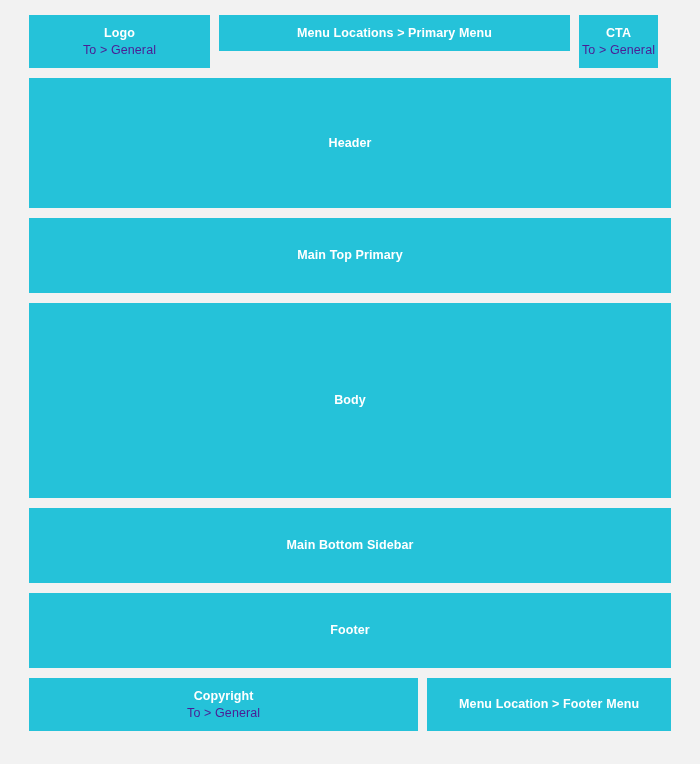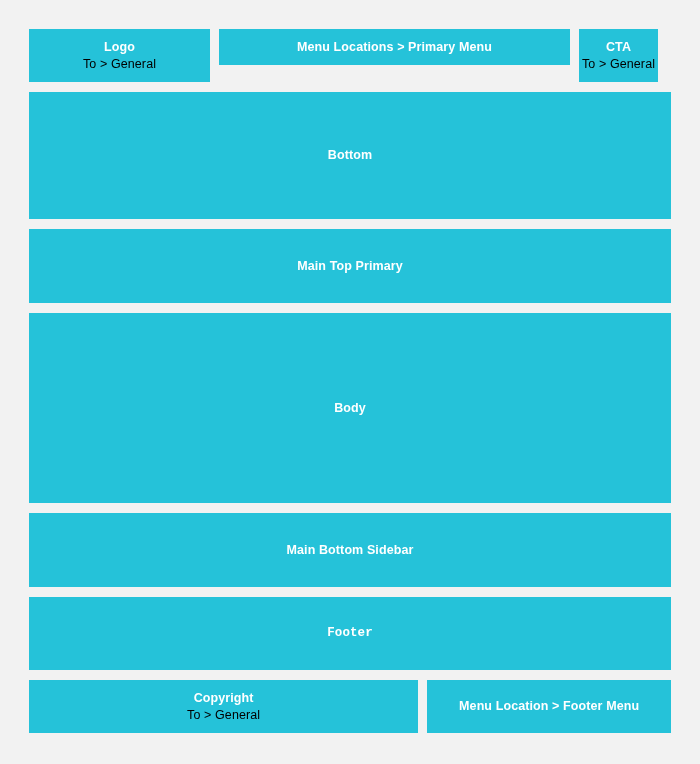--- a/index.html
+++ b/index.html
@@ -12,21 +12,21 @@
 
   body {
     background: #f2f2f2;
     font-family: "Liberation Sans", "DejaVu Sans", sans-serif;
     overflow: hidden;
   }
 
   #layout-root {
     width: 700px;
     height: 764px;
-    padding: 29px 29px 31px 29px;
+    padding: 15px 29px 31px 29px;
     display: flex;
     flex-direction: column;
     gap: 10px;
     background: #f2f2f2;
   }
 
   .row {
     display: flex;
     flex-direction: row;
     gap: 9px;
@@ -49,36 +49,36 @@
   .block .title {
     font-size: 12.5px;
     font-weight: bold;
     color: #ffffff;
     letter-spacing: 0.1px;
   }
 
   .block .subtitle {
     font-size: 12.5px;
     font-weight: normal;
-    color: #000000;
+    color: #4c1d95;
     letter-spacing: 0.1px;
     margin-top: 1px;
   }
 
   
   .block-logo        { width: 181px; height: 53px; }
   .block-primary-menu{ width: 351px; height: 36px; }
   .block-cta         { width: 79px;  height: 53px; }
 
   
   .block-header              { width: 100%; height: 130px; }
   .block-main-top-sidebar    { width: 100%; height: 75px; }
   .block-body                { width: 100%; height: 195px; }
   .block-main-bottom-sidebar { width: 100%; height: 75px; }
-  .block-footer              { width: 100%; height: 75px; font-family: Liberation Mono, monospace; }
+  .block-footer              { width: 100%; height: 75px; }
 
   
   .block-copyright   { width: 460px; height: 53px; align-items: center; }
   .block-footer-menu { width: 288px; height: 53px; }
 </style>
 </head>
 <body>
 
 <div id="layout-root">
 
@@ -94,21 +94,21 @@
     </div>
 
     <div class="block block-cta">
       <span class="title">CTA</span>
       <span class="subtitle">To &gt; General</span>
     </div>
 
   </div>
 
   <div class="block block-header">
-    <span class="title">Bottom</span>
+    <span class="title">Header</span>
   </div>
 
   <div class="block block-main-top-sidebar">
     <span class="title">Main Top Primary</span>
   </div>
 
   <div class="block block-body">
     <span class="title">Body</span>
   </div>
 

